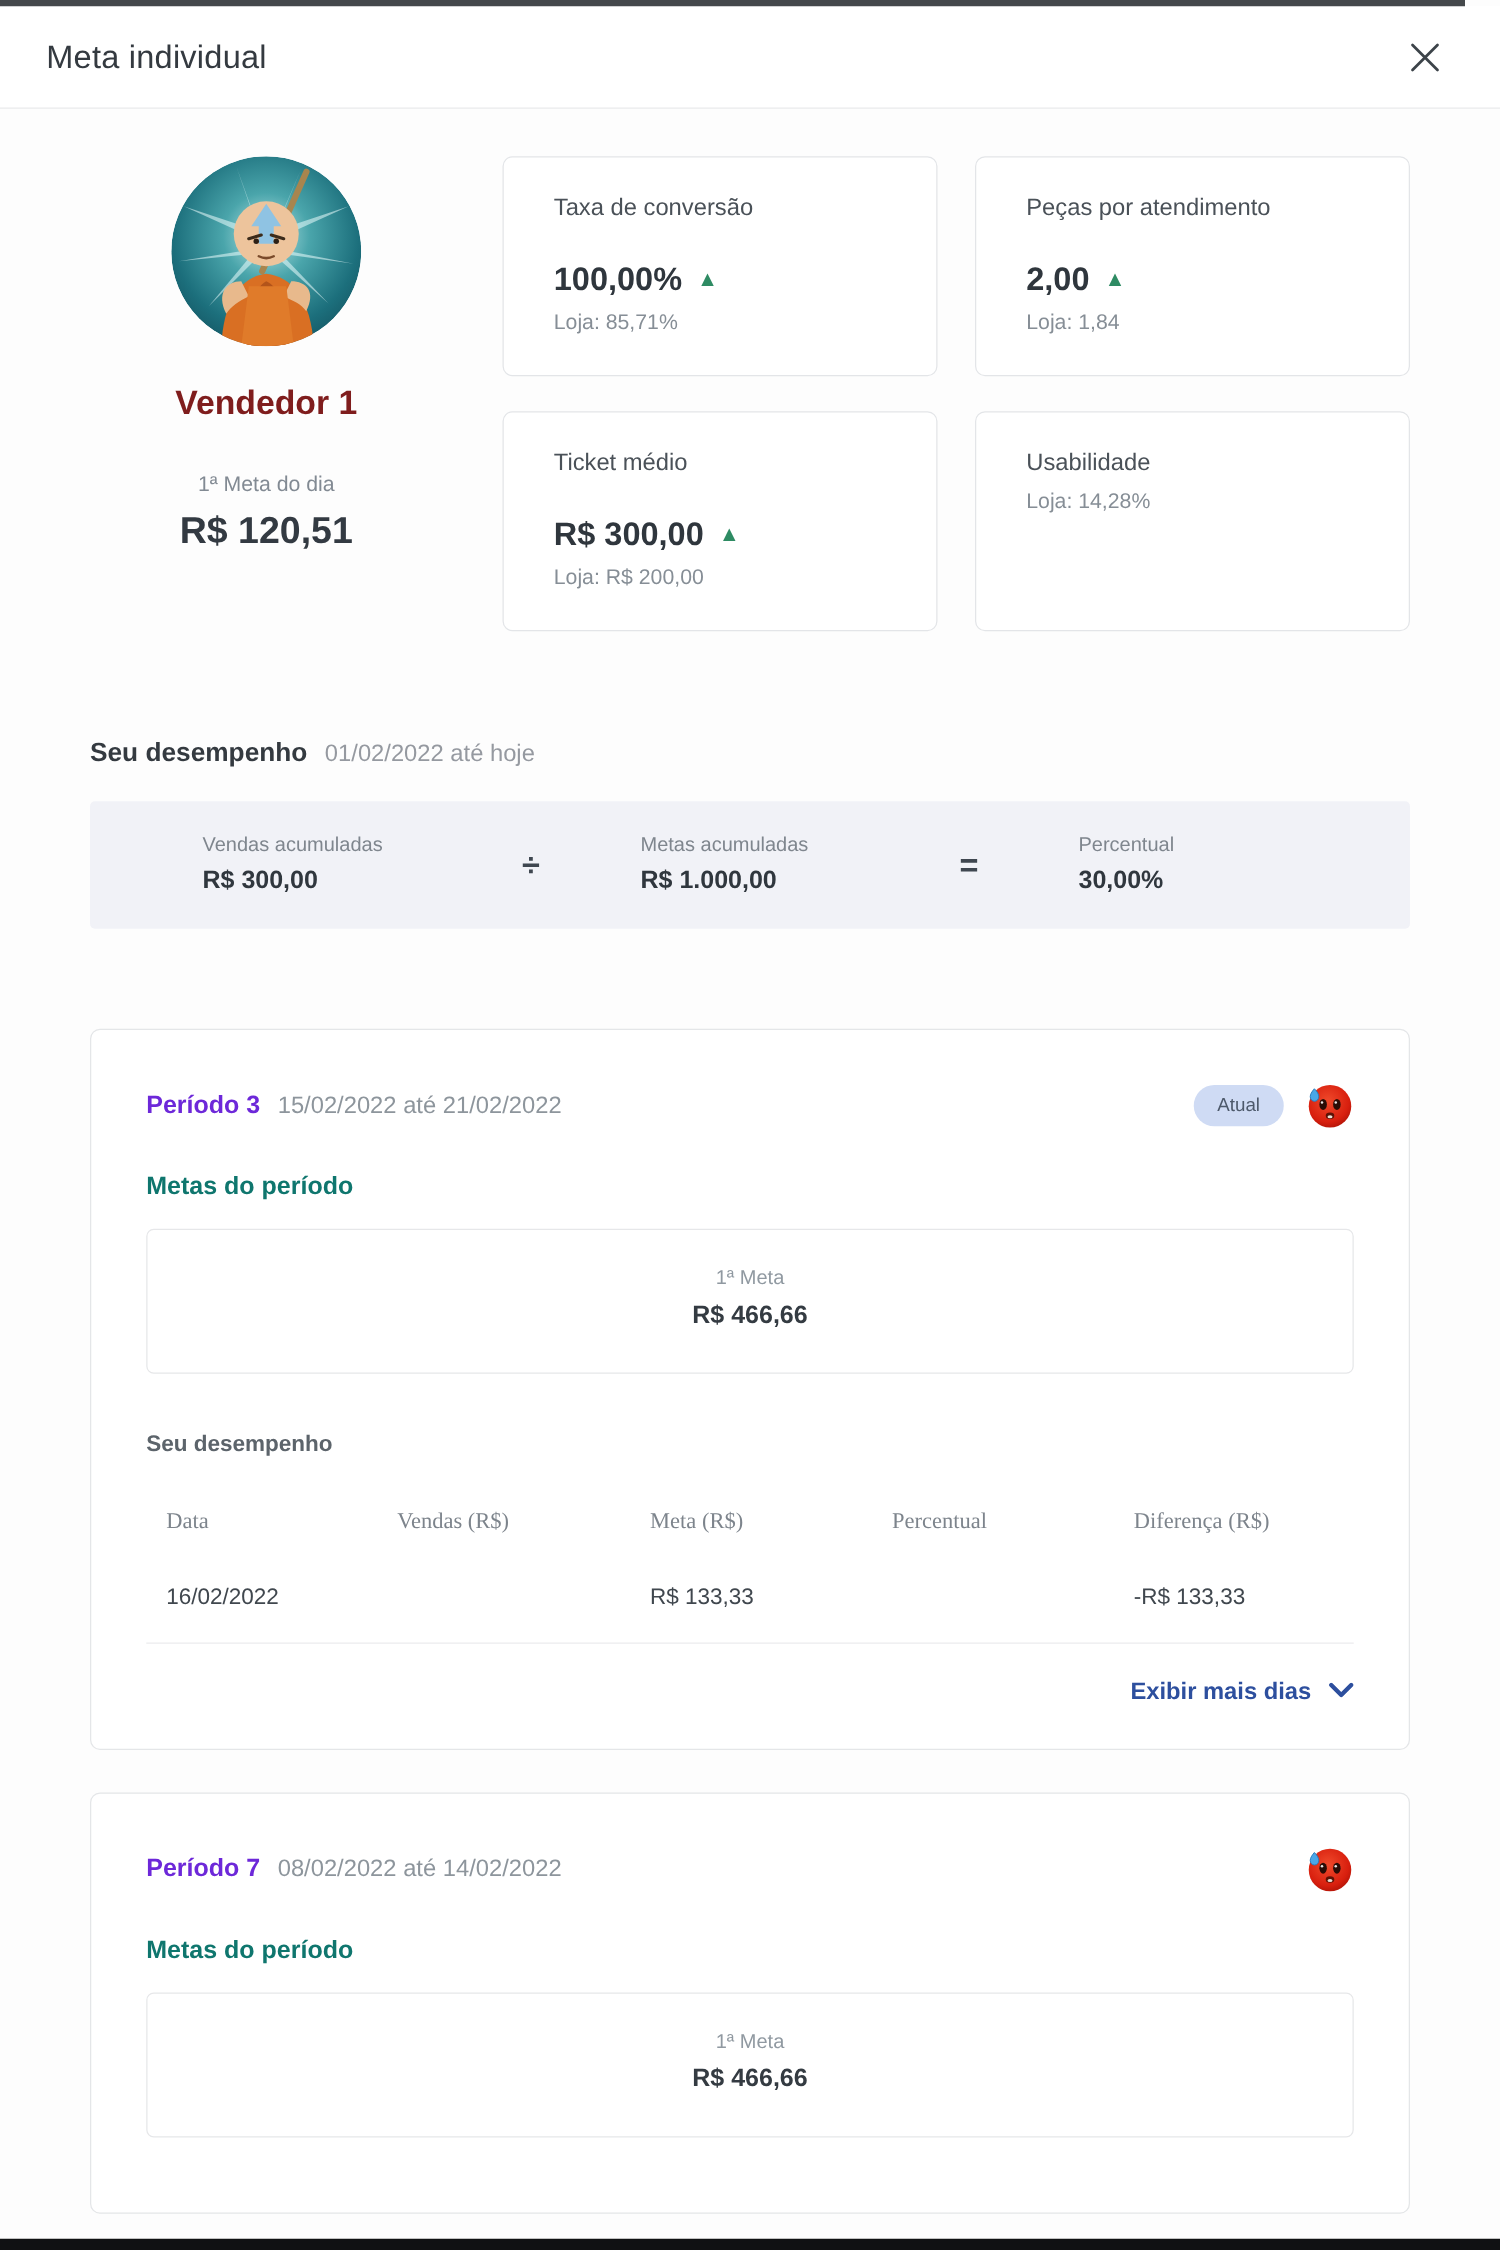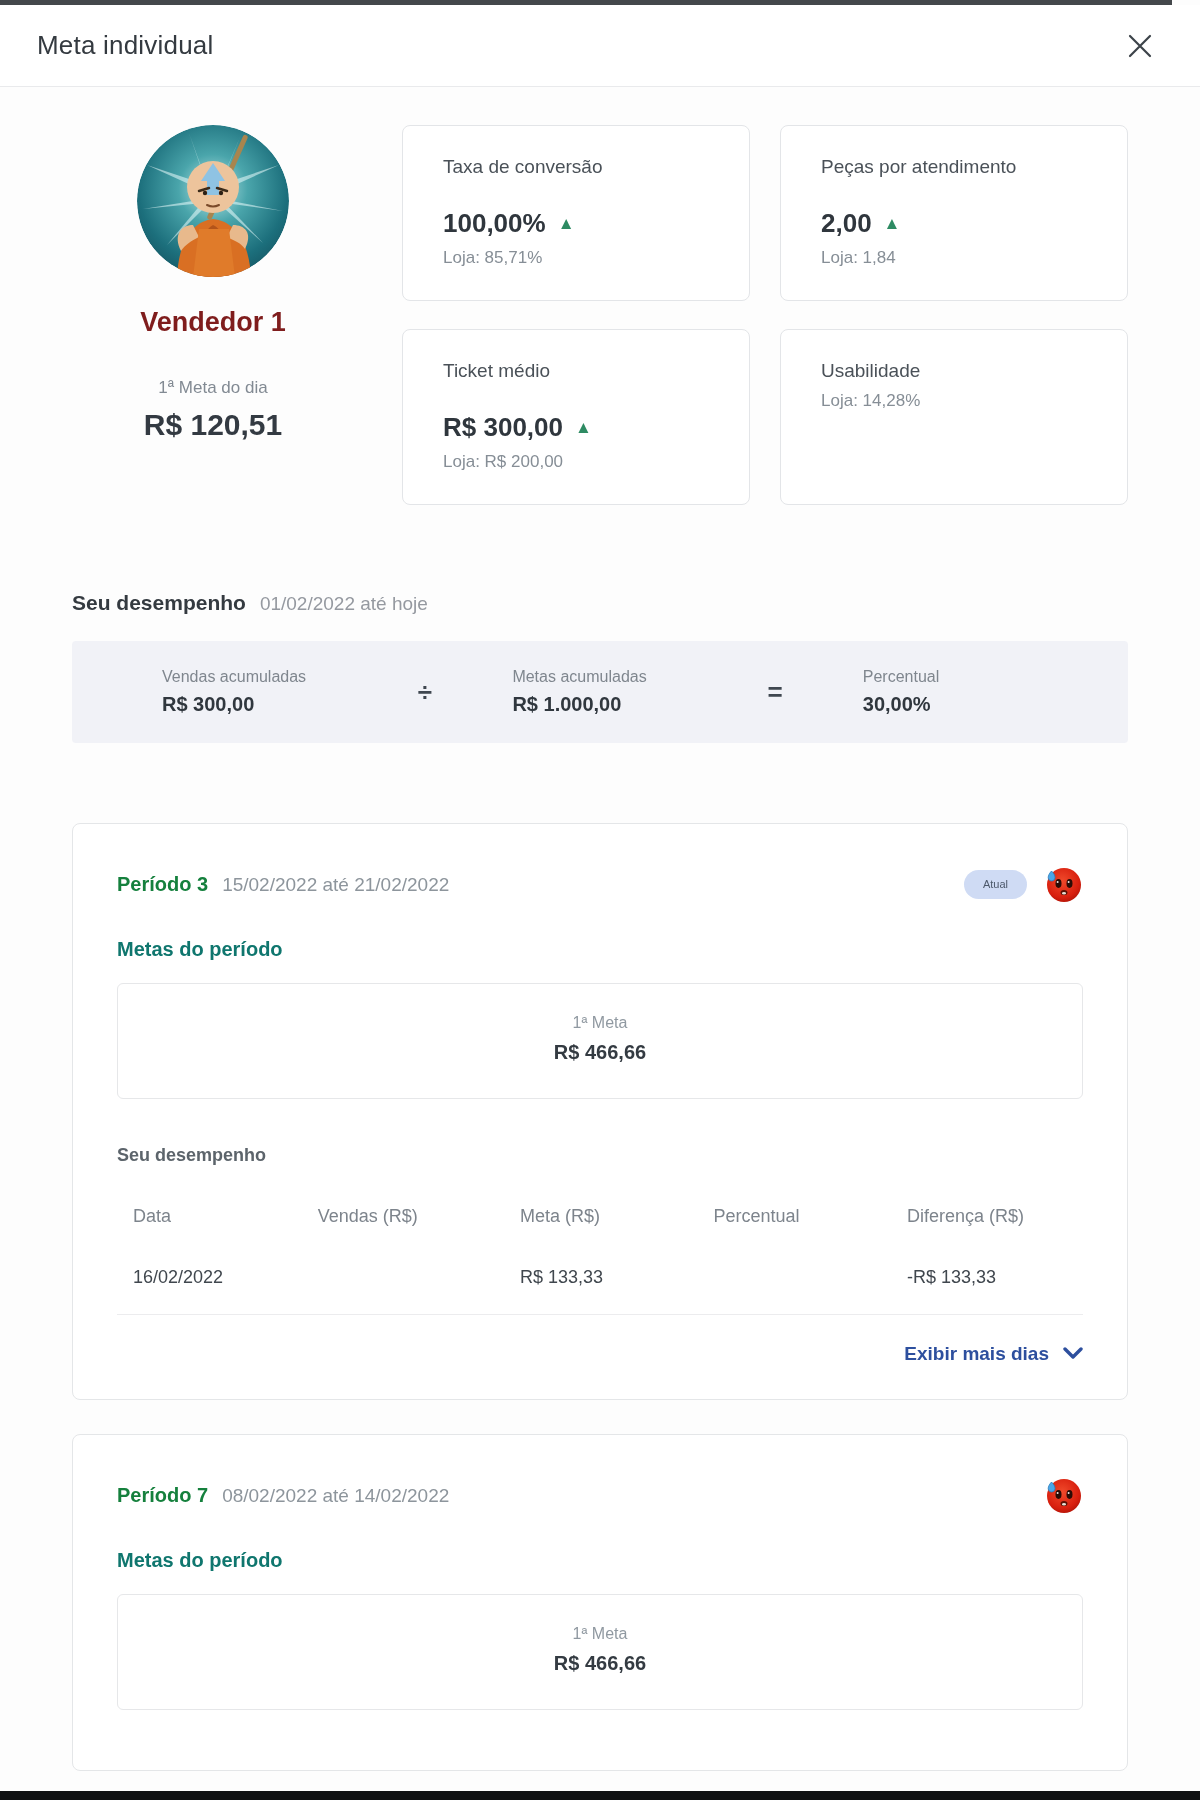--- a/index.html
+++ b/index.html
@@ -72,41 +72,41 @@
   .formula-op { font-size:26px; font-weight:700; color:#3f4750; text-align:center; }
 
   
   .period-card {
     margin-top:80px; background:#fff; border:1px solid #e4e6e8; border-radius:8px;
     padding:40px 44px 34px 44px;
   }
   .period-card.second { margin-top:34px; padding-bottom:60px; }
   .period-header { display:flex; align-items:center; justify-content:space-between; }
   .period-title-group { display:flex; align-items:baseline; gap:14px; }
-  .period-title { font-size:20px; font-weight:700; color:#15803d; }
+  .period-title { font-size:20px; font-weight:700; color:#6d28d9; }
   .period-range { font-size:19px; color:#8d959c; }
   .period-header-right { display:flex; align-items:center; gap:16px; }
   .badge {
-    background:#cfdbf4; color:#4d596b; font-size:11px; padding:9px 19px;
+    background:#cfdbf4; color:#4d596b; font-size:15px; padding:9px 19px;
     border-radius:999px; line-height:1; cursor:default;
   }
   .emoji { width:40px; height:40px; display:block; }
 
   .period-goals-title { margin-top:34px; font-size:20px; font-weight:700; color:#0f766e; }
   .meta-box {
     margin-top:22px; border:1px solid #e6e7e9; border-radius:6px;
     padding:30px 10px 34px 10px; text-align:center;
   }
   .meta-box-label { font-size:16px; color:#9099a1; }
   .meta-box-value { margin-top:9px; font-size:20px; font-weight:700; color:#343b42; }
 
   .period-perf-title { margin-top:46px; font-size:18px; font-weight:700; color:#5c646b; }
   .perf-table { margin-top:26px; }
   .perf-table-row { display:grid; grid-template-columns:1.05fr 1.15fr 1.1fr 1.1fr 1fr; }
-  .perf-table-row.head { padding:14px 0 10px 16px; }
+  .perf-table-row.head { padding:14px 0 10px 16px;font-family:Liberation Serif, serif; }
   .perf-table-row.body-row { padding:30px 0 26px 16px; border-bottom:1px solid #ececee; }
   .th { font-size:18px; color:#7d848c; }
   .td { font-size:18px; color:#40474e; }
   .more-row { display:flex; justify-content:flex-end; margin-top:28px; }
   .more-link {
     background:none; border:none; cursor:pointer; display:flex; align-items:center; gap:14px;
     font-family:"Liberation Sans", sans-serif; font-size:19px; font-weight:700; color:#2d4f9e;
   }
 </style>
 </head>

